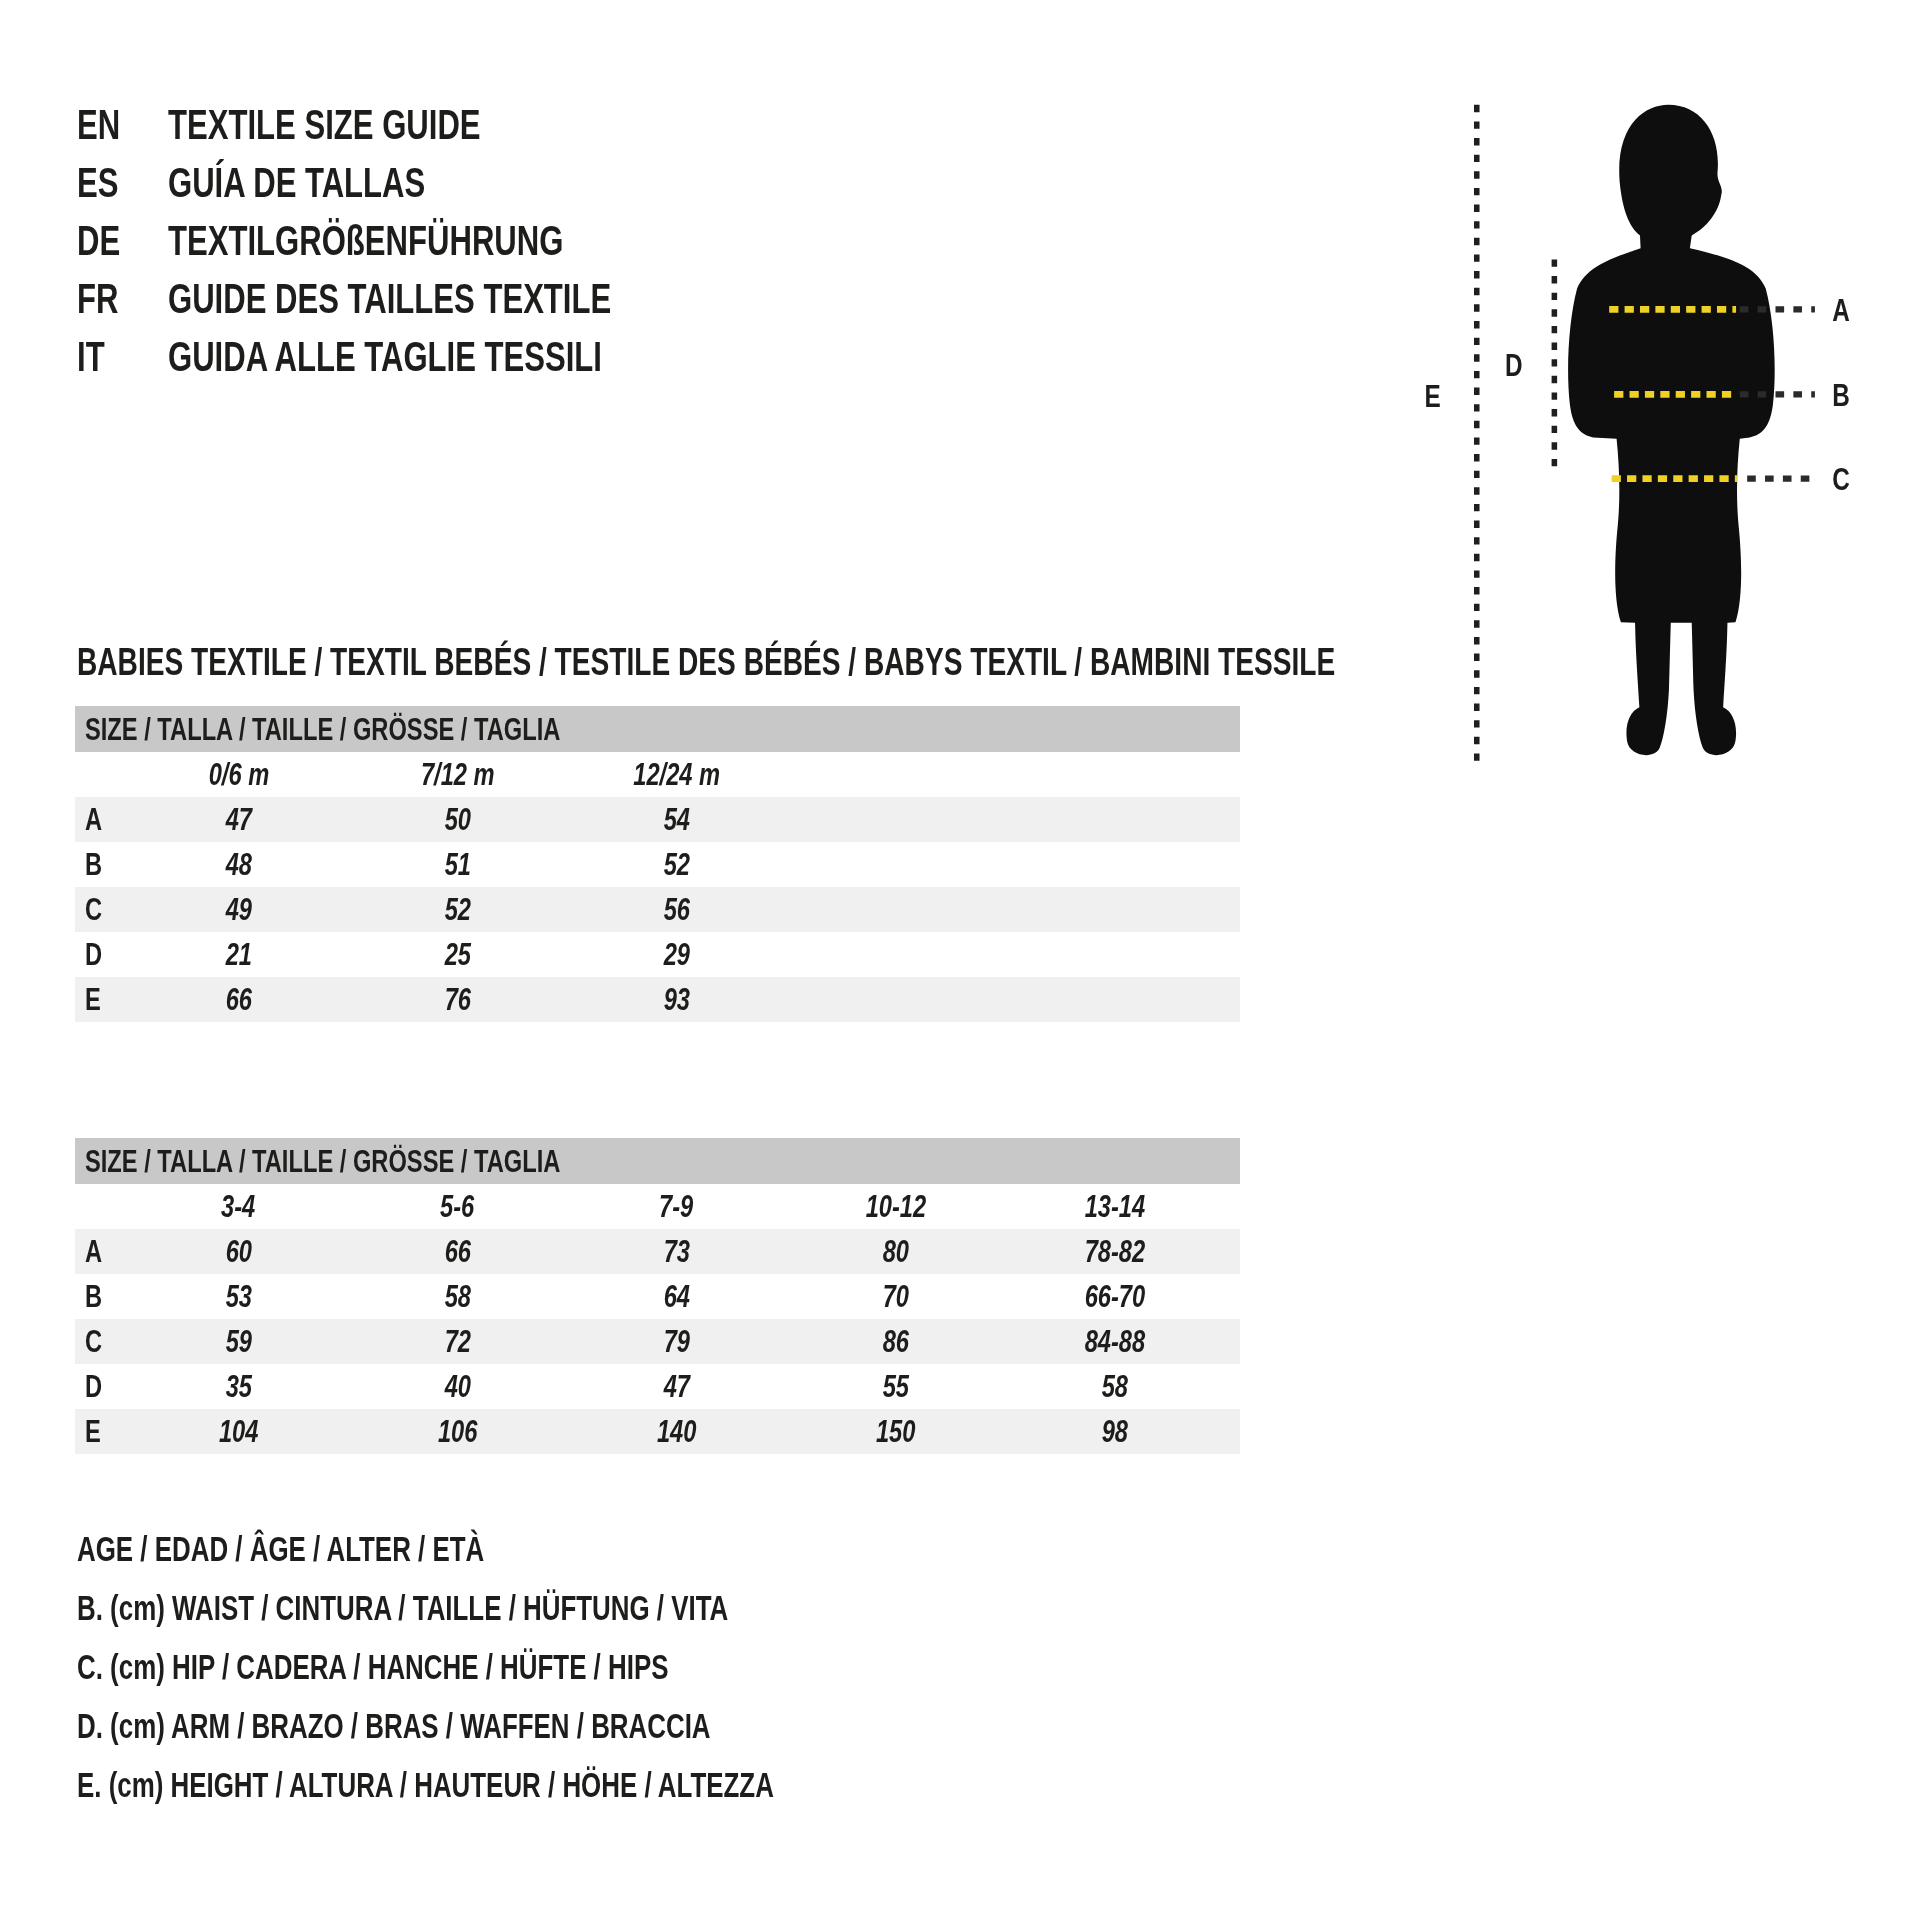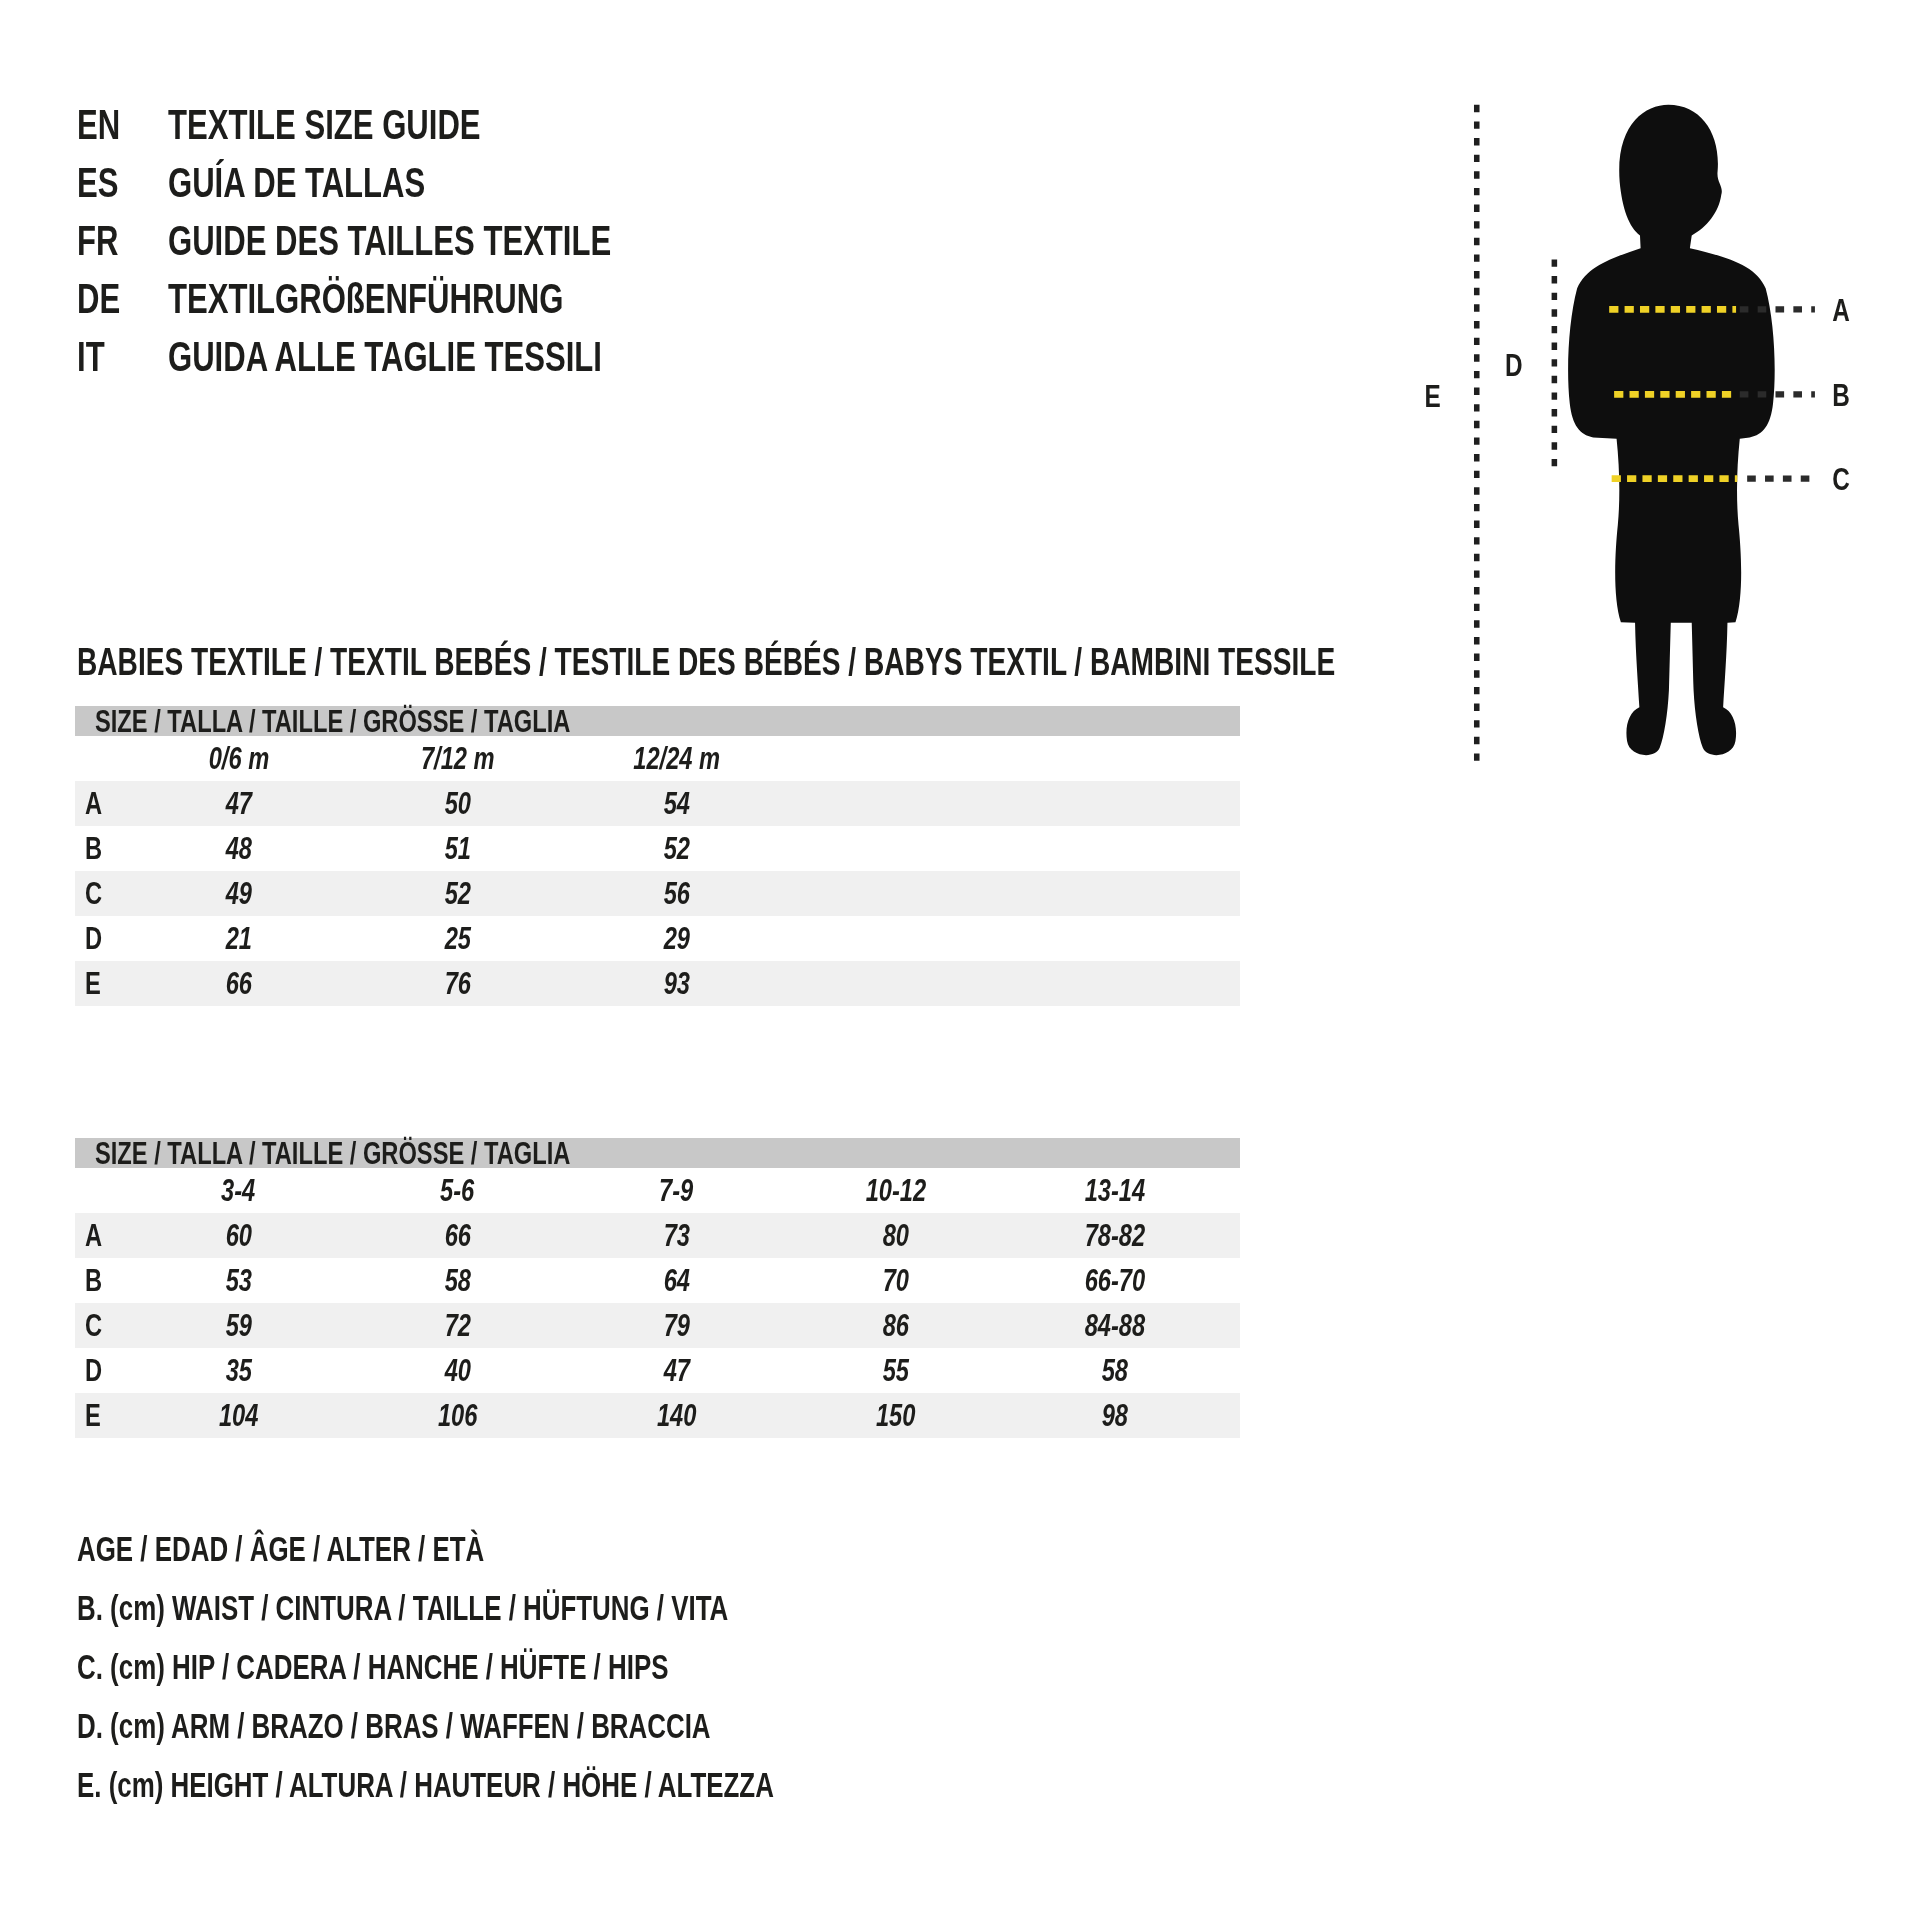--- a/index.html
+++ b/index.html
@@ -22,22 +22,22 @@
   .lang-row { display:flex; align-items:center; height:58px; font-size:42px; font-weight:700; }
   .lang-code { width:91px; flex:0 0 91px; }
   .lang-title { flex:1 1 auto; }
 
   
   .section-heading { position:absolute; left:77px; font-size:38px; font-weight:700; line-height:38px; }
 
   
   .size-table { position:absolute; left:75px; width:1165px; }
   .size-header-bar {
-    height:30px; background:#c8c8c8;
-    display:flex; align-items:center; padding-left:20px;
+    height:46px; background:#c8c8c8;
+    display:flex; align-items:center; padding-left:10px;
     font-size:32px; font-weight:700;
   }
   .t-row { display:grid; align-items:center; height:45px; font-size:32px; font-weight:700; }
   .babies .t-row   { grid-template-columns:54px 219px 219px 219px; }
   .children .t-row { grid-template-columns:54px 219px 219px 219px 219px 219px; }
   .t-row .cell { display:flex; justify-content:center; align-items:center; overflow:visible;font-style:italic; }
   .t-row .label-cell { display:flex; justify-content:flex-start; align-items:center; padding-left:10px; }
   .data-rows .t-row:nth-child(odd) { background:#f0f0f0; }
 
   
@@ -56,26 +56,26 @@
   <div class="lang-block">
     <div class="lang-row">
       <span class="lang-code"><span class="cx">EN</span></span>
       <span class="lang-title"><span class="cx">TEXTILE SIZE GUIDE</span></span>
     </div>
     <div class="lang-row">
       <span class="lang-code"><span class="cx">ES</span></span>
       <span class="lang-title"><span class="cx">GUÍA DE TALLAS</span></span>
     </div>
     <div class="lang-row">
+      <span class="lang-code"><span class="cx">DE</span></span>
+      <span class="lang-title"><span class="cx">TEXTILGRÖßENFÜHRUNG</span></span>
+    </div>
+    <div class="lang-row">
       <span class="lang-code"><span class="cx">FR</span></span>
       <span class="lang-title"><span class="cx">GUIDE DES TAILLES TEXTILE</span></span>
-    </div>
-    <div class="lang-row">
-      <span class="lang-code"><span class="cx">DE</span></span>
-      <span class="lang-title"><span class="cx">TEXTILGRÖßENFÜHRUNG</span></span>
     </div>
     <div class="lang-row">
       <span class="lang-code"><span class="cx">IT</span></span>
       <span class="lang-title"><span class="cx">GUIDA ALLE TAGLIE TESSILI</span></span>
     </div>
   </div>
 
   <svg class="figure-svg" viewBox="2250 120 876 1190">
 
     <line x1="2397" y1="170" x2="2397" y2="1250" stroke-width="9" stroke-dasharray="12 15" stroke="#1f1f1f"></line>

